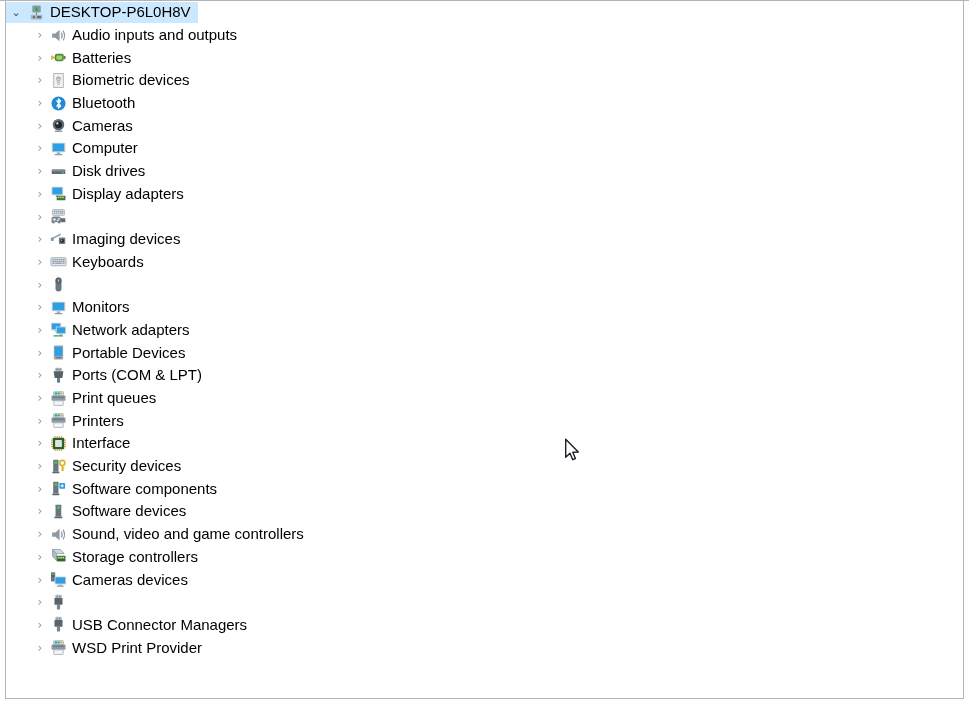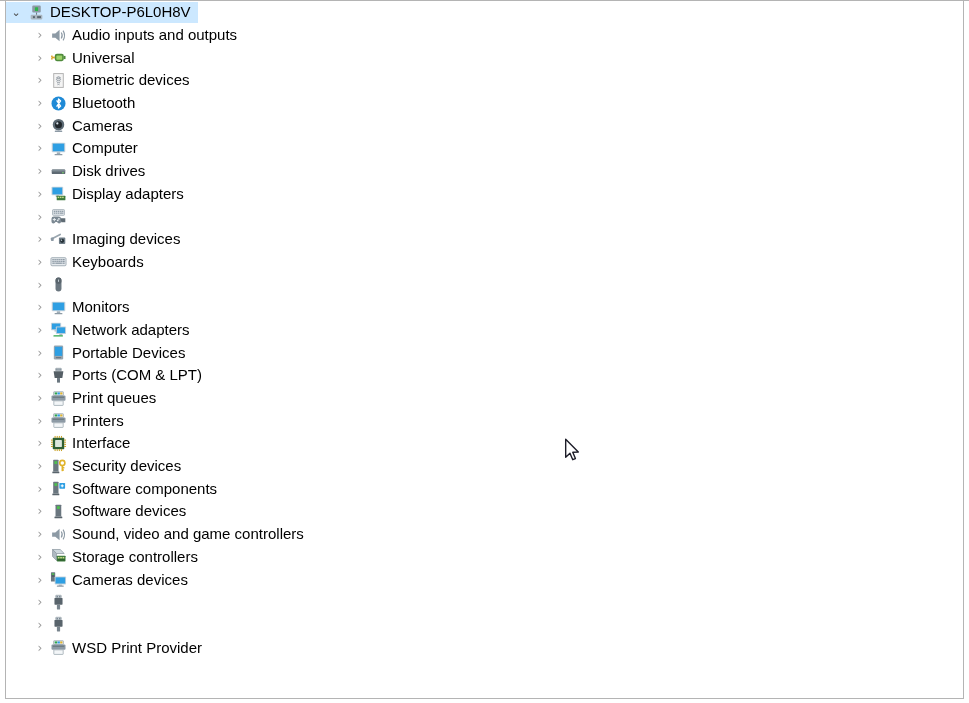--- a/index.html
+++ b/index.html
@@ -155,21 +155,21 @@
           <span class="icon-box">
             <svg width="17" height="17" viewBox="0 0 16 16">
               <rect x="4.5" y="4.5" width="8.5" height="7" rx="2" fill="#4e8a3a"></rect>
               <rect x="6" y="6" width="5.5" height="4" rx="0.6" fill="#9ed36a"></rect>
               <rect x="13" y="6.5" width="1.6" height="3" fill="#4e8a3a"></rect>
               <path d="M1.4,8 L4.6,8" stroke="#d9a227" stroke-width="1.6"></path>
               <rect x="1" y="6.2" width="1.5" height="1.3" fill="#d9a227"></rect>
               <rect x="1" y="8.6" width="1.5" height="1.3" fill="#d9a227"></rect>
             </svg>
           </span>
-          <span class="label">Universal</span>
+          <span class="label">Batteries</span>
         </div>
         <div class="tree-row child">
           <span class="chevron">›</span>
           <span class="icon-box">
             <svg width="17" height="17" viewBox="0 0 16 16">
               <rect x="3.5" y="1.5" width="9" height="13" fill="#f4f4f4" stroke="#b0b0b0" stroke-width="0.9"></rect>
               <path d="M6,5.4 Q8,3.6 10,5.4" stroke="#7f8a93" stroke-width="0.85" fill="none"></path>
               <path d="M5.6,7 Q8,4.9 10.4,7" stroke="#7f8a93" stroke-width="0.85" fill="none"></path>
               <path d="M6.1,8.7 Q8,6.8 9.9,8.7" stroke="#7f8a93" stroke-width="0.85" fill="none"></path>
               <path d="M6.6,10.4 Q8,9 9.4,10.4" stroke="#7f8a93" stroke-width="0.85" fill="none"></path>
@@ -526,20 +526,21 @@
             <svg width="17" height="17" viewBox="0 0 16 16">
               <rect x="5.4" y="1.2" width="5.2" height="2.5" rx="0.4" fill="#cbd4da" stroke="#8c98a1" stroke-width="0.6"></rect>
               <g fill="#6f7d87">
                 <rect x="6.2" y="1.8" width="1.2" height="1.4"></rect>
                 <rect x="8.6" y="1.8" width="1.2" height="1.4"></rect>
               </g>
               <rect x="4.2" y="3.7" width="7.6" height="6.3" rx="0.5" fill="#59646c"></rect>
               <rect x="6.5" y="10" width="3" height="4.6" rx="0.4" fill="#78848d"></rect>
             </svg>
           </span>
+          <span class="label">USB Connector Managers</span>
         </div>
         <div class="tree-row child">
           <span class="chevron">›</span>
           <span class="icon-box">
             <svg width="17" height="17" viewBox="0 0 16 16">
               <rect x="3.4" y="1.6" width="9.2" height="3.6" rx="0.5" fill="#e8edf1" stroke="#98a4ad" stroke-width="0.7"></rect>
               <rect x="4.4" y="2.3" width="2.3" height="1.9" fill="#2fa54b"></rect>
               <rect x="7" y="2.3" width="2.3" height="1.9" fill="#2e9fe3"></rect>
               <rect x="9.6" y="2.3" width="2.1" height="1.9" fill="#e0b32a"></rect>
               <rect x="1.4" y="5.2" width="13.2" height="5" rx="1" fill="#8d9aa5"></rect>

